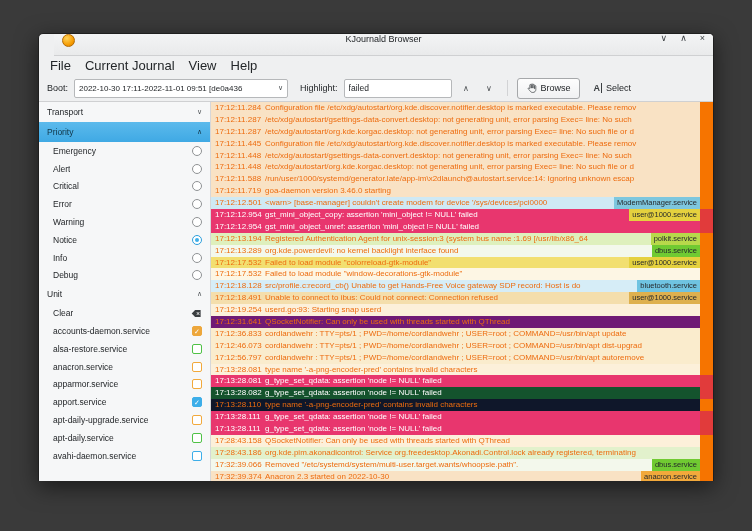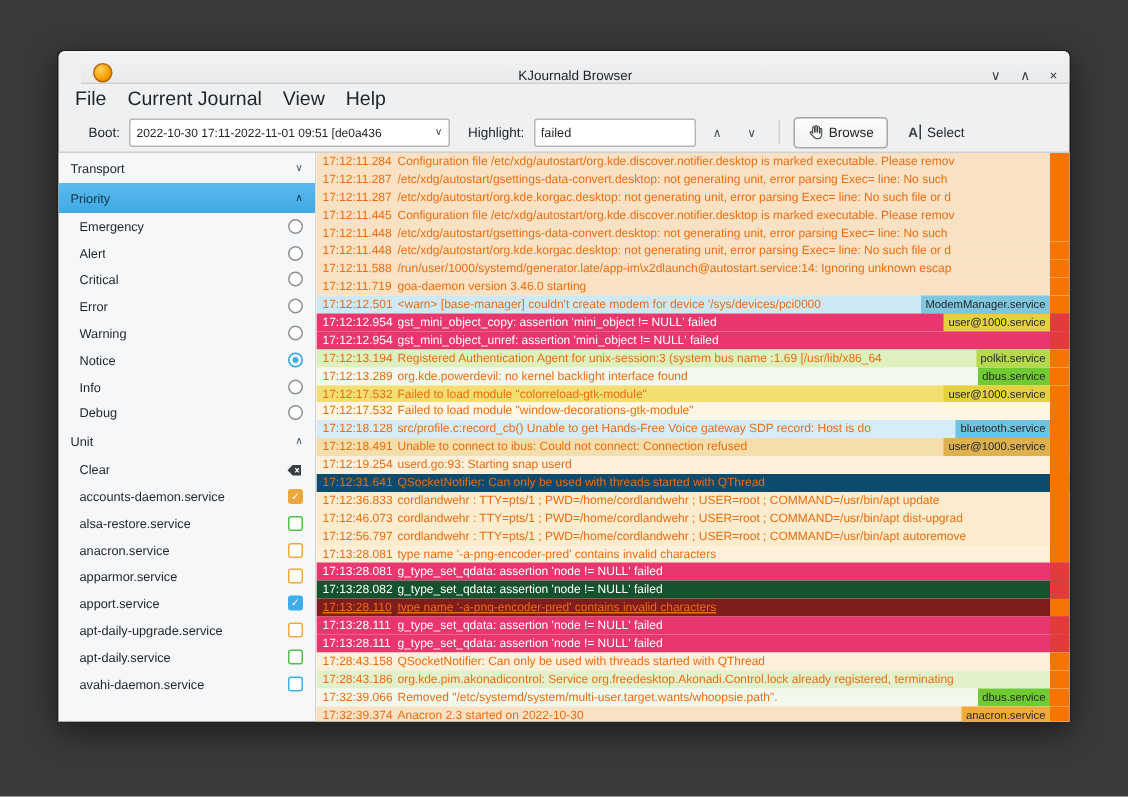--- a/index.html
+++ b/index.html
@@ -10,31 +10,31 @@
     position:relative; overflow:hidden;
     color:#232629;
   }
   .window {
     position:absolute; left:38px; top:33px; width:676px; height:448px;
     background:#eff0f1; border:1px solid #1f1f1f; border-bottom:none;
     border-radius:5px 5px 0 0; box-shadow:0 6px 22px rgba(0,0,0,.55);
     display:flex; flex-direction:column; overflow:hidden;
   }
   .titlebar {
-    flex:0 0 22px; display:flex; align-items:flex-end; padding:0 8px;
+    flex:0 0 22px; display:flex; align-items:flex-start; padding:0 8px;
     background:linear-gradient(#f3f4f5,#e9eaeb); border-bottom:1px solid #cfd0d2; position:relative;margin-left:15px;
   }
   .app-icon { width:13px; height:13px; border-radius:50%; flex:0 0 13px;
     background:radial-gradient(circle at 35% 30%, #ffd257, #f59a00 65%, #d67a00); border:1px solid #b36a00; }
   .window-title { position:absolute; left:0; right:0; text-align:center; font-size:9px; color:#232629; pointer-events:none; }
   .win-controls { margin-left:auto; display:flex; gap:13px; z-index:1; }
   .win-btn { font-size:9px; color:#3a3e41; line-height:1; }
   .menubar { flex:0 0 19px; display:flex; align-items:center; padding:0 4px; font-size:13px; }
   .menu-item { padding:2px 7px; border-radius:2px; }
-  .toolbar { flex:0 0 27px; display:flex; align-items:center; padding:0 20px; font-size:9px;
+  .toolbar { flex:0 0 27px; display:flex; align-items:center; padding:0 8px; font-size:9px;
     border-bottom:1px solid #cfd0d2; gap:6px; }
   .tb-label { white-space:nowrap; }
   .combo { width:214px; height:19px; background:#fff; border:1px solid #b6b8ba; border-radius:2px;
     display:flex; align-items:center; padding:0 4px; }
   .combo-value { flex:1; font-size:8px; white-space:nowrap; overflow:hidden; }
   .combo-arrow { font-size:7px; color:#4a4e51; margin-left:2px; }
   .text-input { width:108px; height:19px; background:#fff; border:1px solid #b6b8ba; border-radius:2px;
     padding:0 4px; font-size:8.5px; font-family:inherit; color:#232629; outline:none; }
   .icon-btn { width:17px; height:17px; display:flex; align-items:center; justify-content:center;
     font-size:8px; color:#4a4e51; border-radius:2px; }
@@ -300,21 +300,21 @@
           <span class="log-time">17:12:18.491</span>
           <span class="log-message">Unable to connect to ibus: Could not connect: Connection refused</span>
           <span class="unit-badge" style="background: rgb(222, 176, 78);">user@1000.service</span>
           <span class="priority-mark" style="background: rgb(246, 116, 0);"></span>
         </div>
         <div class="log-row" style="background: rgb(252, 240, 218); color: rgb(237, 108, 15);">
           <span class="log-time">17:12:19.254</span>
           <span class="log-message">userd.go:93: Starting snap userd</span>
           <span class="priority-mark" style="background: rgb(246, 116, 0);"></span>
         </div>
-        <div class="log-row" style="background: #0c4a6e; color: rgb(237, 108, 15);">
+        <div class="log-row" style="background: #701a75; color: rgb(237, 108, 15);">
           <span class="log-time">17:12:31.641</span>
           <span class="log-message">QSocketNotifier: Can only be used with threads started with QThread</span>
           <span class="priority-mark" style="background: rgb(246, 116, 0);"></span>
         </div>
         <div class="log-row" style="background: rgb(250, 236, 205); color: rgb(237, 108, 15);">
           <span class="log-time">17:12:36.833</span>
           <span class="log-message">cordlandwehr : TTY=pts/1 ; PWD=/home/cordlandwehr ; USER=root ; COMMAND=/usr/bin/apt update</span>
           <span class="priority-mark" style="background: rgb(246, 116, 0);"></span>
         </div>
         <div class="log-row" style="background: rgb(250, 236, 205); color: rgb(237, 108, 15);">
@@ -335,21 +335,21 @@
         <div class="log-row" style="background: rgb(232, 54, 110); color: rgb(255, 255, 255);">
           <span class="log-time">17:13:28.081</span>
           <span class="log-message">g_type_set_qdata: assertion 'node != NULL' failed</span>
           <span class="priority-mark" style="background: rgb(225, 59, 59);"></span>
         </div>
         <div class="log-row" style="background: #14532d; color: rgb(255, 255, 255);">
           <span class="log-time">17:13:28.082</span>
           <span class="log-message">g_type_set_qdata: assertion 'node != NULL' failed</span>
           <span class="priority-mark" style="background: rgb(225, 59, 59);"></span>
         </div>
-        <div class="log-row" style="background: #7f1d1d; color: rgb(237, 108, 15); text-decoration: underline;">
+        <div class="log-row" style="background: #0f172a; color: rgb(237, 108, 15);">
           <span class="log-time">17:13:28.110</span>
           <span class="log-message">type name '-a-png-encoder-pred' contains invalid characters</span>
           <span class="priority-mark" style="background: rgb(246, 116, 0);"></span>
         </div>
         <div class="log-row" style="background: rgb(232, 54, 110); color: rgb(255, 255, 255);">
           <span class="log-time">17:13:28.111</span>
           <span class="log-message">g_type_set_qdata: assertion 'node != NULL' failed</span>
           <span class="priority-mark" style="background: rgb(225, 59, 59);"></span>
         </div>
         <div class="log-row" style="background: rgb(232, 54, 110); color: rgb(255, 255, 255);">

